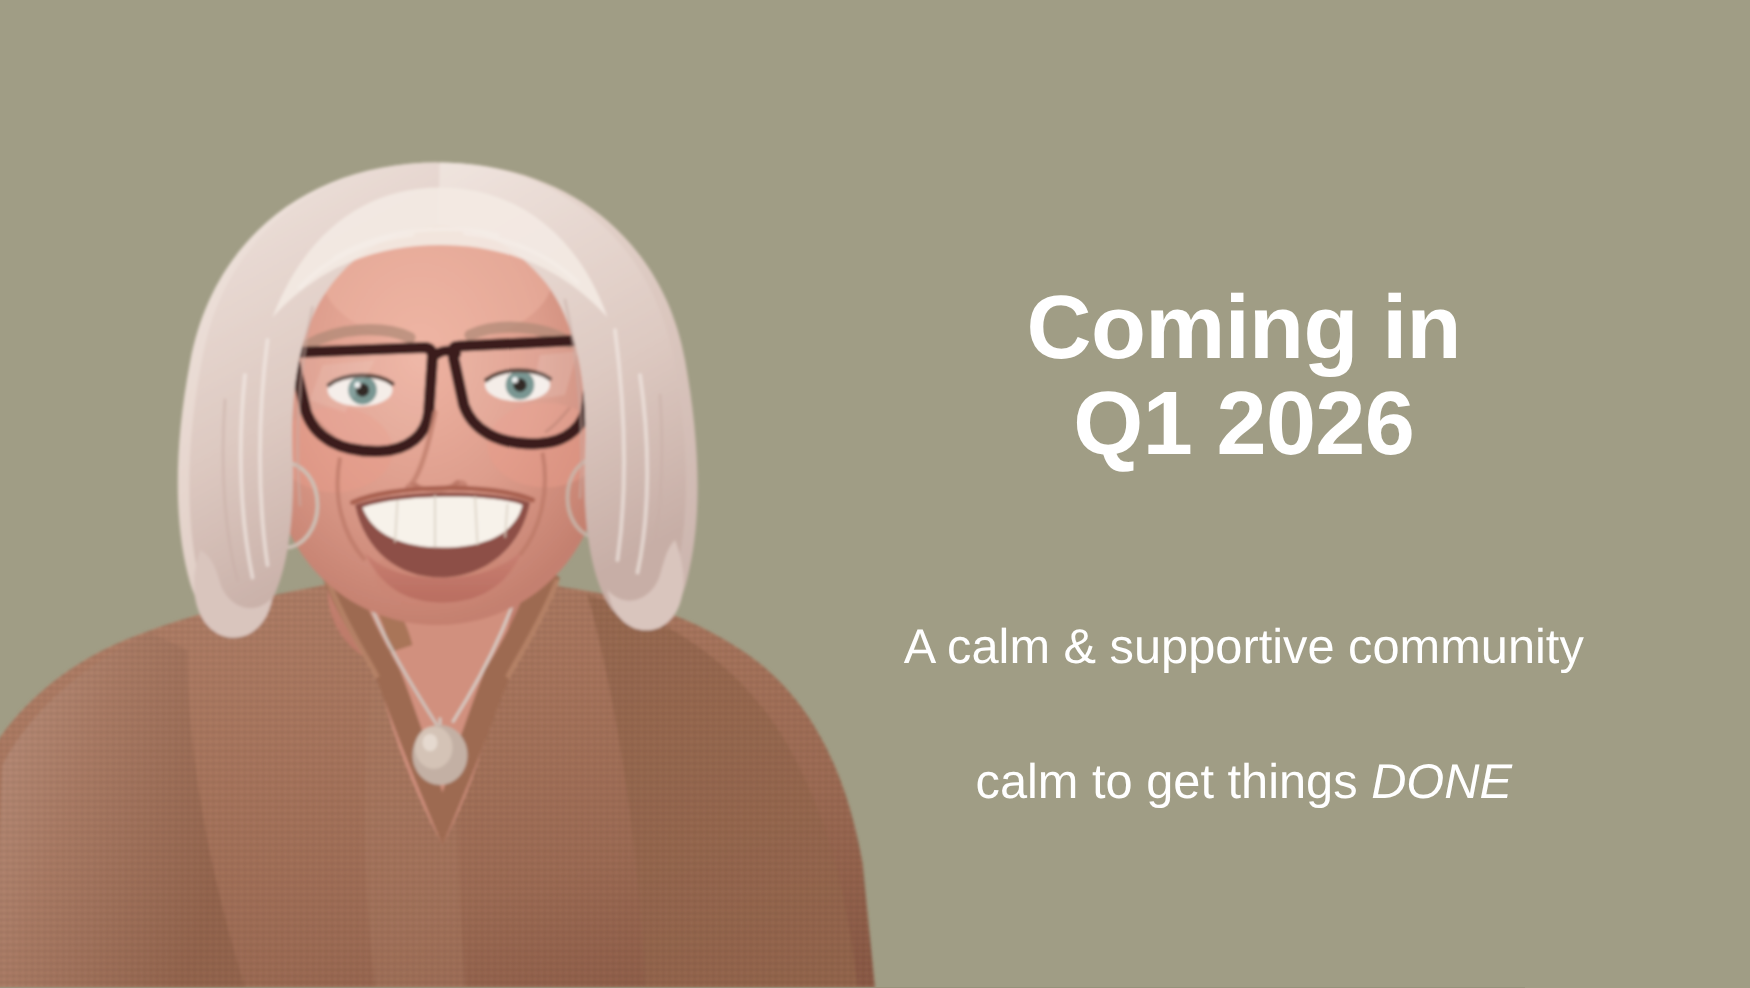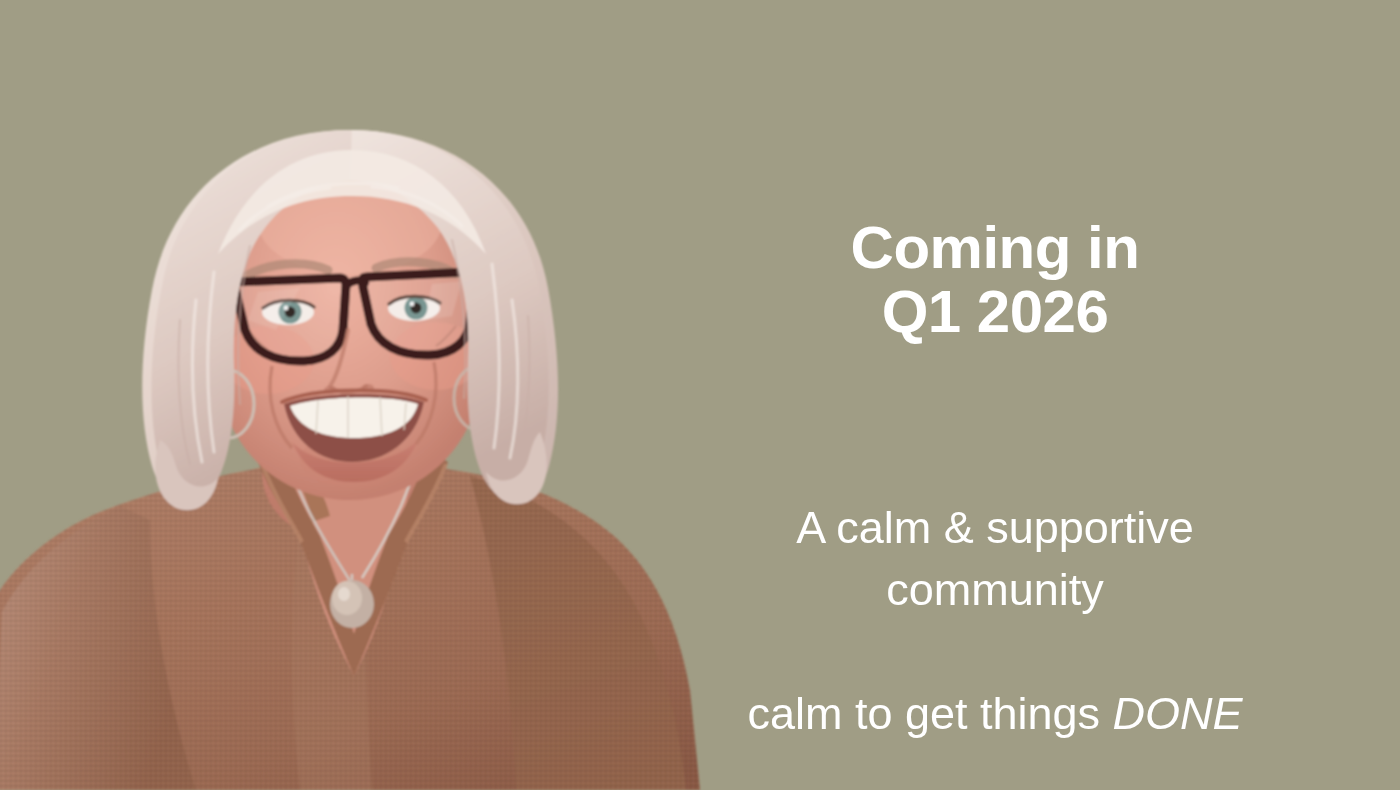--- a/index.html
+++ b/index.html
@@ -39,35 +39,35 @@
     height: 790px;
   }
 
   .headline {
     position: absolute;
     left: 0;
     top: 176px;
     width: 590px;
     text-align: center;
     color: #ffffff;
-    font-size: 60px;
+    font-size: 72px;
     font-weight: 700;
     line-height: 1.06;
     letter-spacing: -0.5px;
     white-space: pre-line;
   }
 
   .subhead {
     position: absolute;
     left: 0;
     top: 452px;
     width: 590px;
     text-align: center;
     color: #ffffff;
-    font-size: 45px;
+    font-size: 39px;
     font-weight: 400;
     line-height: 1.38;
   }
   .subhead .emph {
     font-style: italic;
     text-align: center;
   }
 </style>
 </head>
 <body>

